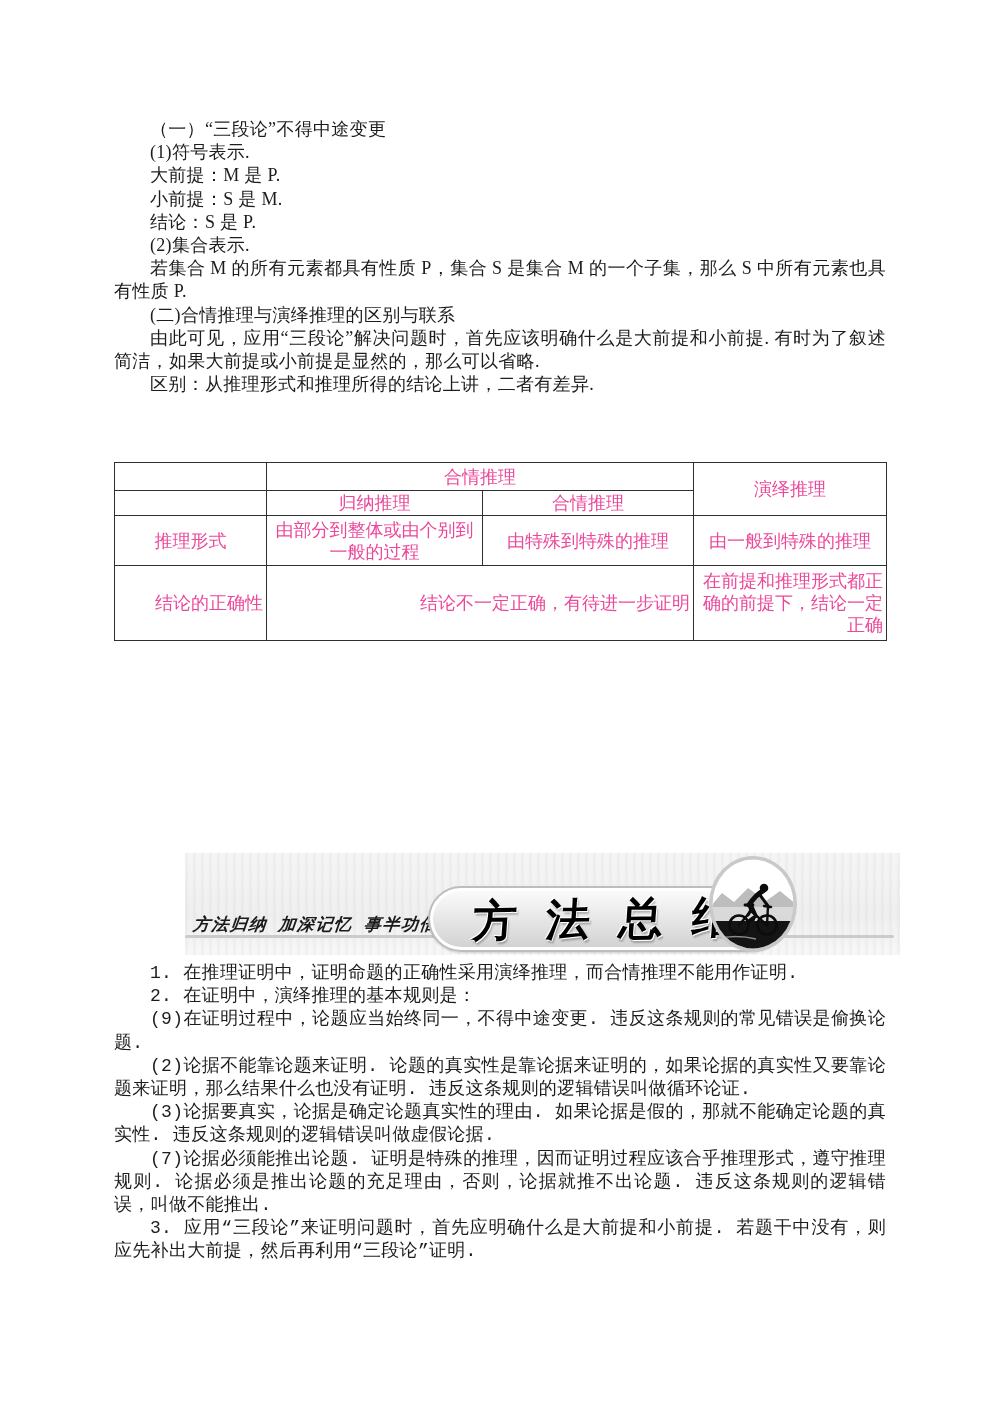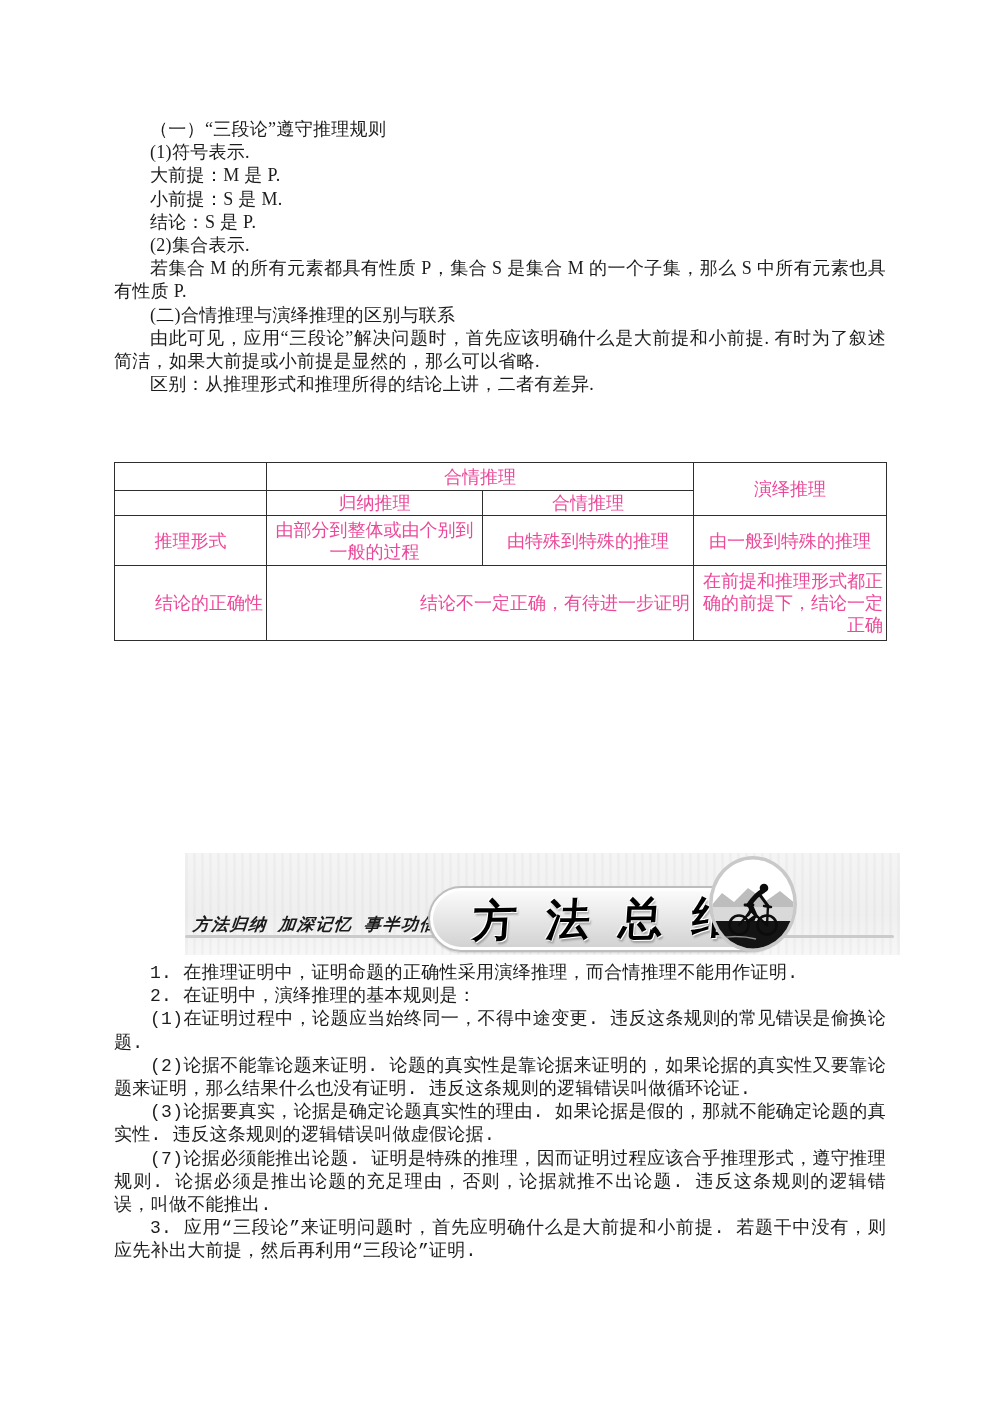--- a/index.html
+++ b/index.html
@@ -63,21 +63,21 @@
     padding-left:6px;
   }
   .banner-circle { position:absolute; left:523px; top:2px; width:90px; height:98px; }
 </style>
 </head>
 <body>
 
 <div class="page">
 
   <section class="textblock" id="top-text">
-    <p>（一）“三段论”遵守推理规则</p>
+    <p>（一）“三段论”不得中途变更</p>
     <p>(1)符号表示.</p>
     <p>大前提：M 是 P.</p>
     <p>小前提：S 是 M.</p>
     <p>结论：S 是 P.</p>
     <p>(2)集合表示.</p>
     <p>若集合 M 的所有元素都具有性质 P，集合 S 是集合 M 的一个子集，那么 S 中所有元素也具有性质 P.</p>
     <p>(二)合情推理与演绎推理的区别与联系</p>
     <p>由此可见，应用“三段论”解决问题时，首先应该明确什么是大前提和小前提. 有时为了叙述简洁，如果大前提或小前提是显然的，那么可以省略.</p>
     <p>区别：从推理形式和推理所得的结论上讲，二者有差异.</p>
   </section>
@@ -147,20 +147,20 @@
           <circle cx="56" cy="33" r="4.3" fill="#0c0c0c"></circle>
           <circle cx="45" cy="64" r="2.2" fill="#0c0c0c"></circle>
         </g>
       </svg>
     </div>
   </div>
 
   <section class="textblock" id="bottom-text">
     <p>1. 在推理证明中，证明命题的正确性采用演绎推理，而合情推理不能用作证明.</p>
     <p>2. 在证明中，演绎推理的基本规则是：</p>
-    <p>(1)在证明过程中，论题应当始终同一，不得中途变更. 违反这条规则的常见错误是偷换论题.</p>
+    <p>(9)在证明过程中，论题应当始终同一，不得中途变更. 违反这条规则的常见错误是偷换论题.</p>
     <p>(2)论据不能靠论题来证明. 论题的真实性是靠论据来证明的，如果论据的真实性又要靠论题来证明，那么结果什么也没有证明. 违反这条规则的逻辑错误叫做循环论证.</p>
     <p>(3)论据要真实，论据是确定论题真实性的理由. 如果论据是假的，那就不能确定论题的真实性. 违反这条规则的逻辑错误叫做虚假论据.</p>
     <p>(7)论据必须能推出论题. 证明是特殊的推理，因而证明过程应该合乎推理形式，遵守推理规则. 论据必须是推出论题的充足理由，否则，论据就推不出论题. 违反这条规则的逻辑错误，叫做不能推出.</p>
     <p>3. 应用“三段论”来证明问题时，首先应明确什么是大前提和小前提. 若题干中没有，则应先补出大前提，然后再利用“三段论”证明.</p>
   </section>
 
 </div>
 
 </body></html>

